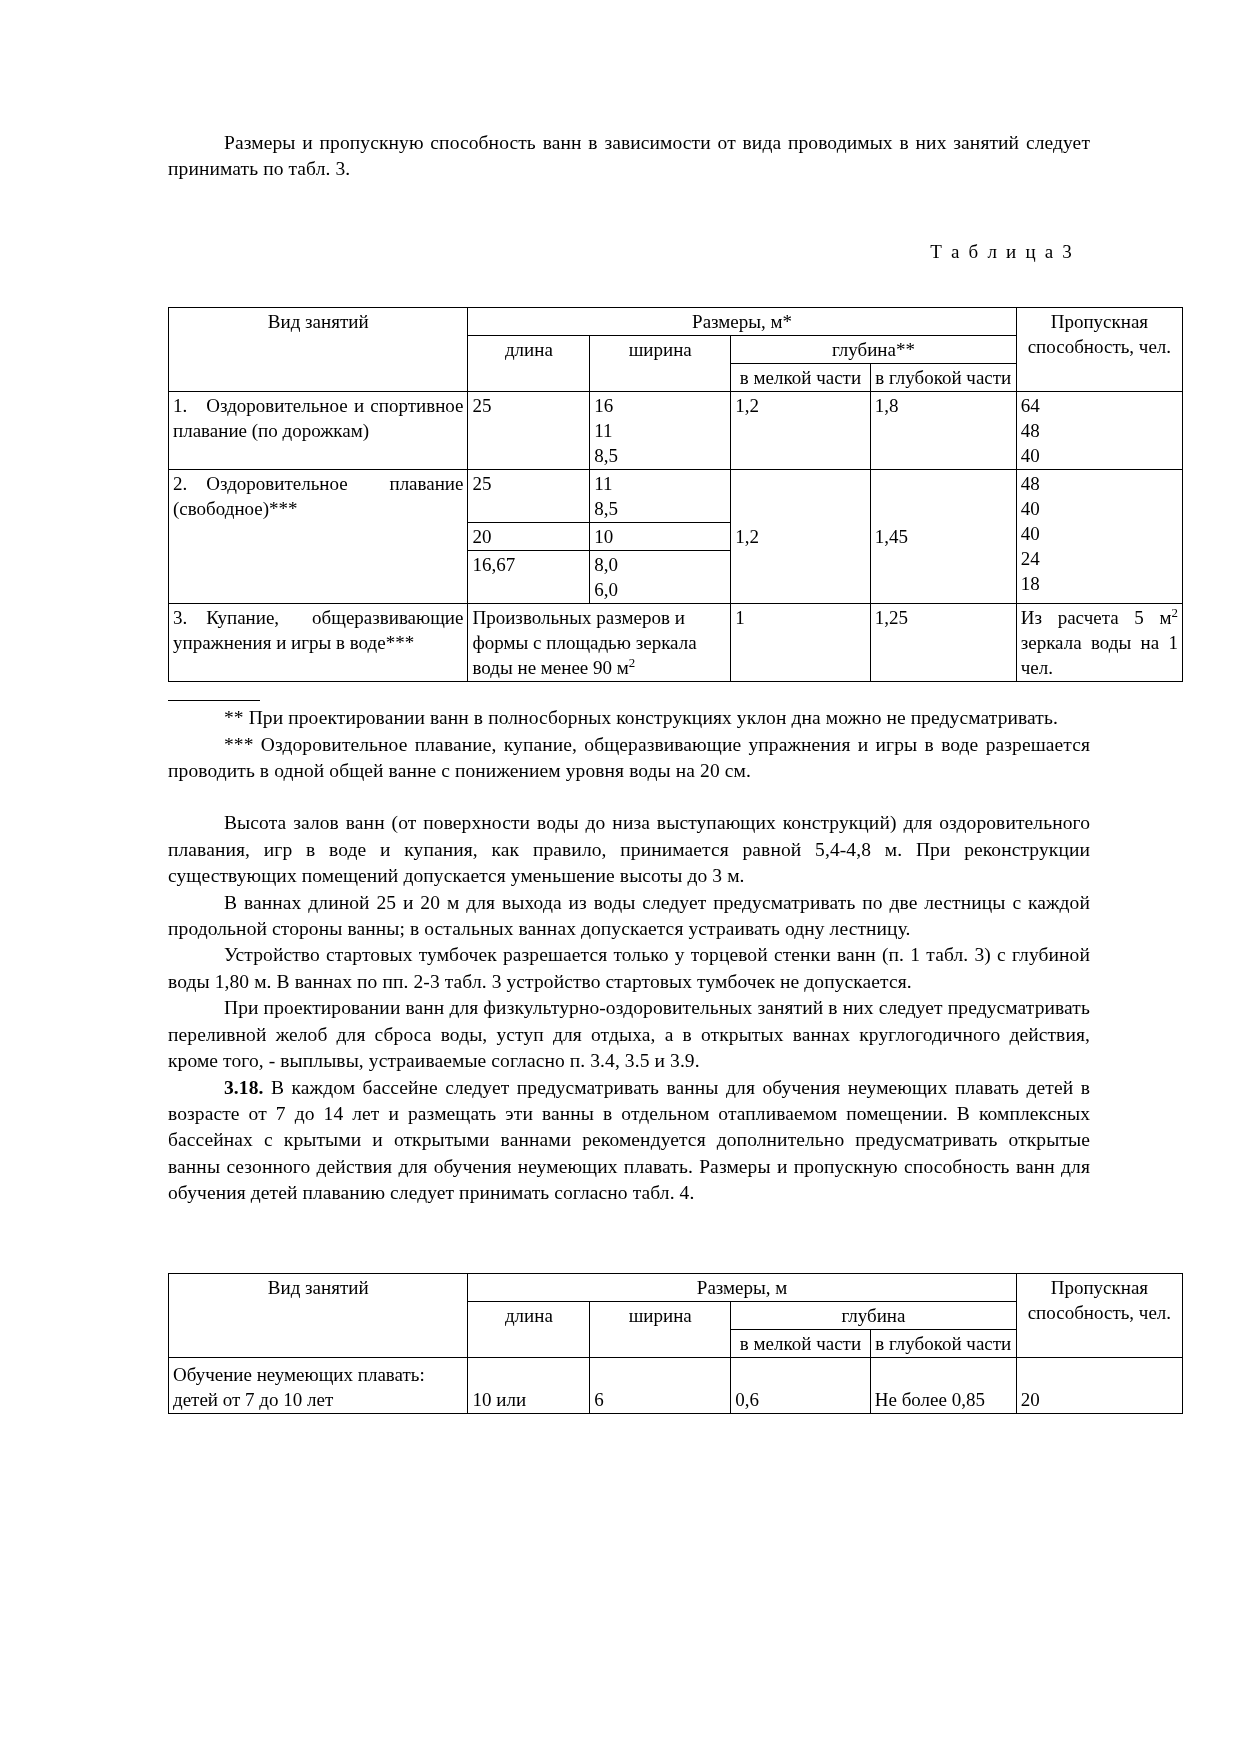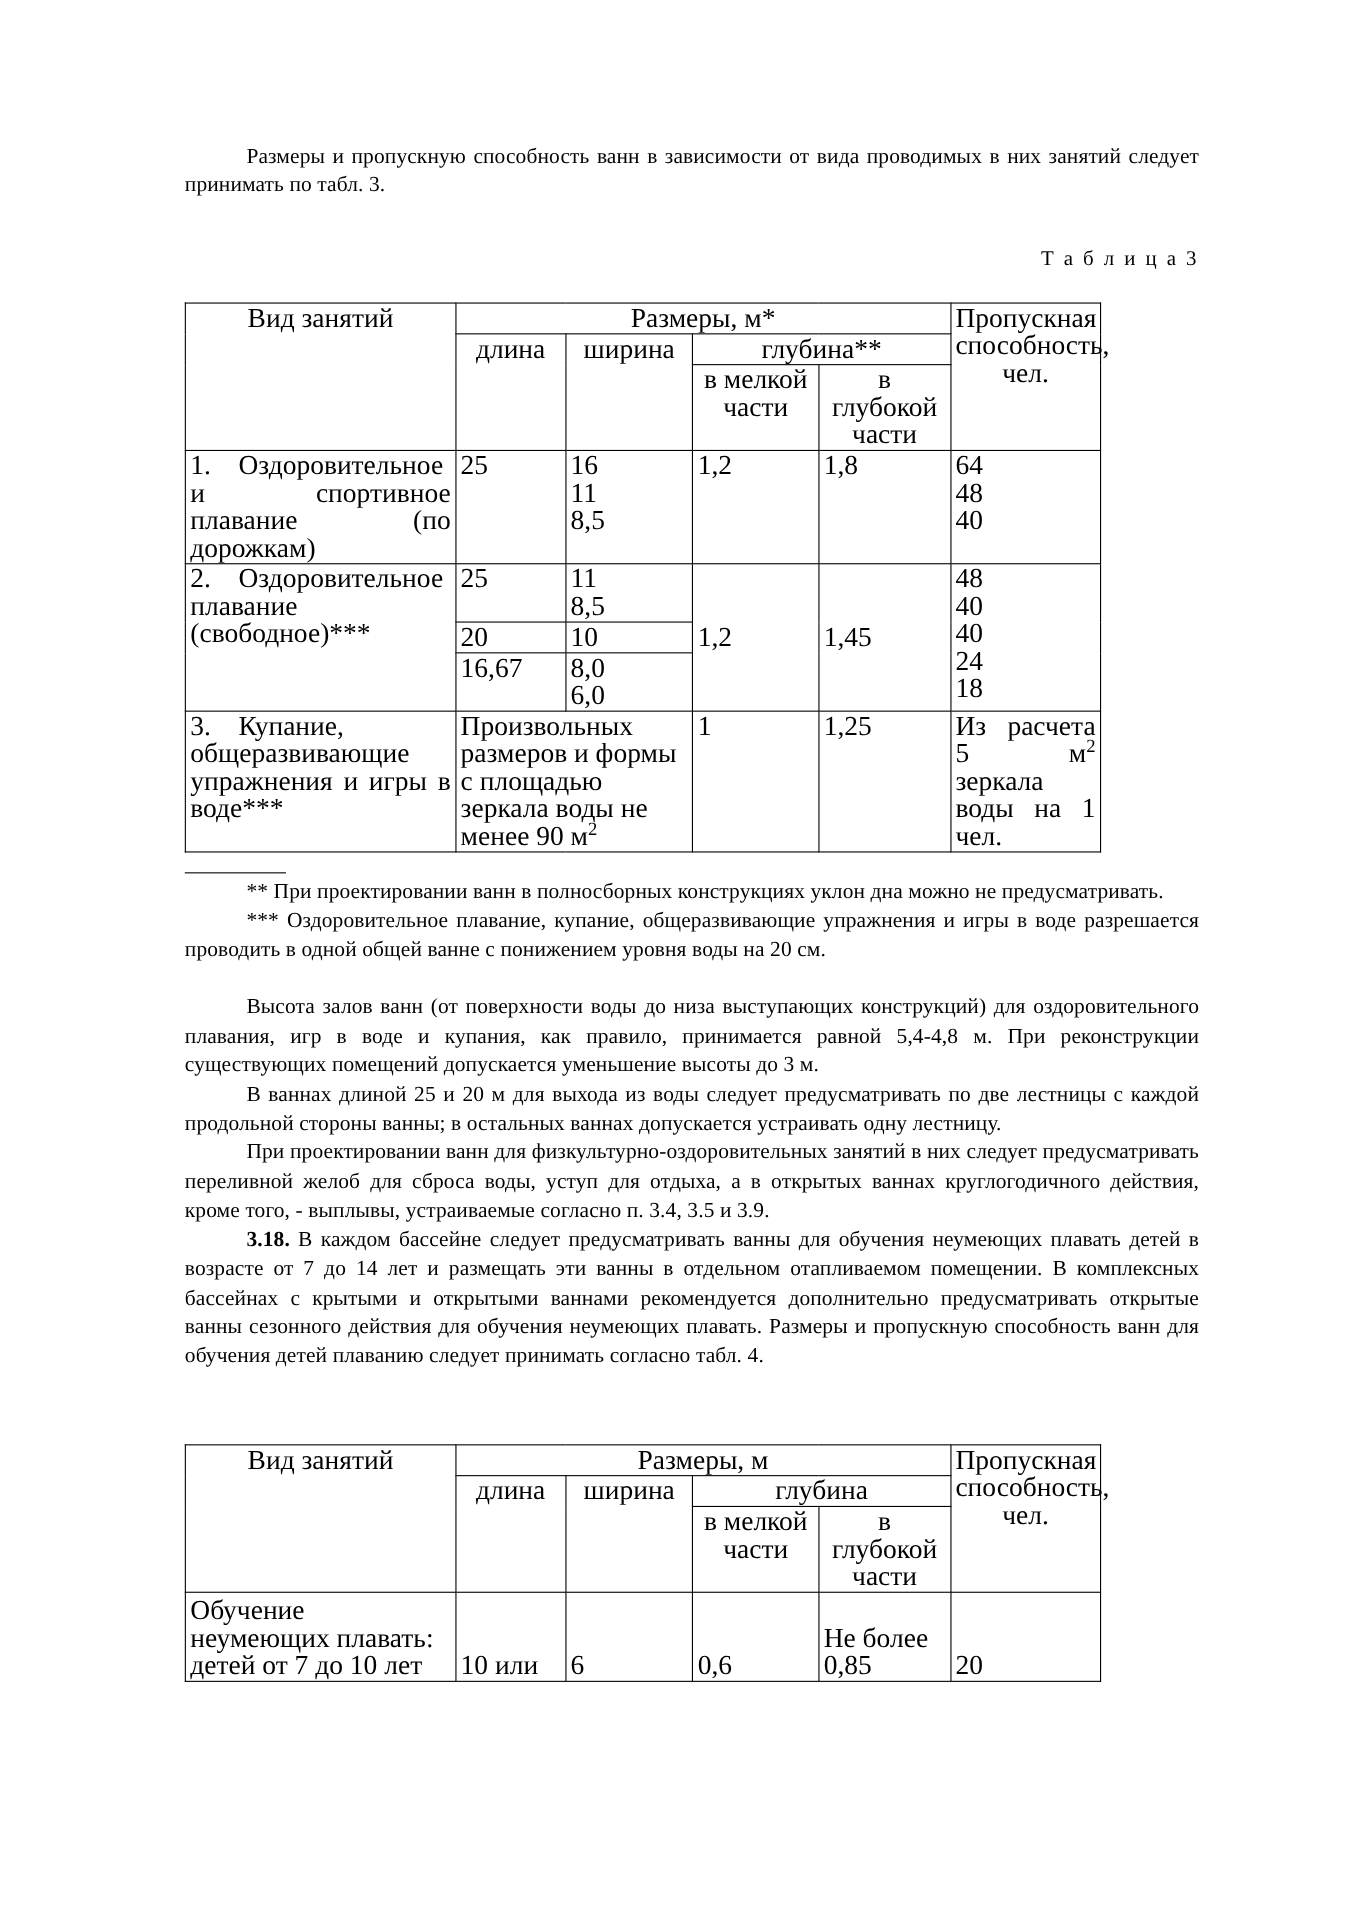--- a/index.html
+++ b/index.html
@@ -30,32 +30,32 @@
     text-justify: inter-word;
     letter-spacing: 0.1px;
   }
   p.indent { text-indent: 56px; }
   p.noindent { text-indent: 0; }
 
   .table-caption {
     text-align: right;
     font-size: 19px;
     letter-spacing: 2.2px;
-    margin: 0;
+    margin: 16px;
   }
 
   .spacer-sm { height: 18px; }
   .spacer-md { height: 26px; }
   .spacer-lg { height: 40px; }
 
   table.doc {
     border-collapse: collapse;
-    width: 833px;
+    width: 1015px;
     table-layout: fixed;
-    font-size: 25px;
+    font-size: 19px;
     line-height: 25px;
   }
   table.doc td, table.doc th {
     border: 1.6px solid #000;
     padding: 1px 4px;
     vertical-align: top;
     font-weight: normal;
     box-sizing: border-box;
   }
   th.hc { text-align: center; vertical-align: middle; }
@@ -197,20 +197,21 @@
   <div class="spacer-sm"></div>
   <div class="fn-rule"></div>
 
   <p class="indent">** При проектировании ванн в полносборных конструкциях уклон дна можно не предусматривать.</p>
   <p class="indent">*** Оздоровительное плавание, купание, общеразвивающие упражнения и игры в воде разрешается проводить в одной общей ванне с понижением уровня воды на 20 см.</p>
 
   <div class="spacer-md"></div>
 
   <p class="indent">Высота залов ванн (от поверхности воды до низа выступающих конструкций) для оздоровительного плавания, игр в воде и купания, как правило, принимается равной 5,4-4,8 м. При реконструкции существующих помещений допускается уменьшение высоты до 3 м.</p>
   <p class="indent">В ваннах длиной 25 и 20 м для выхода из воды следует предусматривать по две лестницы с каждой продольной стороны ванны; в остальных ваннах допускается устраивать одну лестницу.</p>
+  <p class="indent">Устройство стартовых тумбочек разрешается только у торцевой стенки ванн (п. 1 табл. 3) с глубиной воды 1,80 м. В ваннах по пп. 2-3 табл. 3 устройство стартовых тумбочек не допускается.</p>
   <p class="indent">При проектировании ванн для физкультурно-оздоровительных занятий в них следует предусматривать переливной желоб для сброса воды, уступ для отдыха, а в открытых ваннах круглогодичного действия, кроме того, - выплывы, устраиваемые согласно п. 3.4, 3.5 и 3.9.</p>
 
   <p class="indent"><span class="bold">3.18.</span><span> В каждом бассейне следует предусматривать ванны для обучения неумеющих плавать детей в возрасте от 7 до 14 лет и размещать эти ванны в отдельном отапливаемом помещении. В комплексных бассейнах с крытыми и открытыми ваннами рекомендуется дополнительно предусматривать открытые ванны сезонного действия для обучения неумеющих плавать. Размеры и пропускную способность ванн для обучения детей плаванию следует принимать согласно табл. 4.</span></p>
 
   <div class="spacer-lg"></div>
   <div class="spacer-md"></div>
 
   <table class="doc">
     <colgroup>
       <col class="c1">

